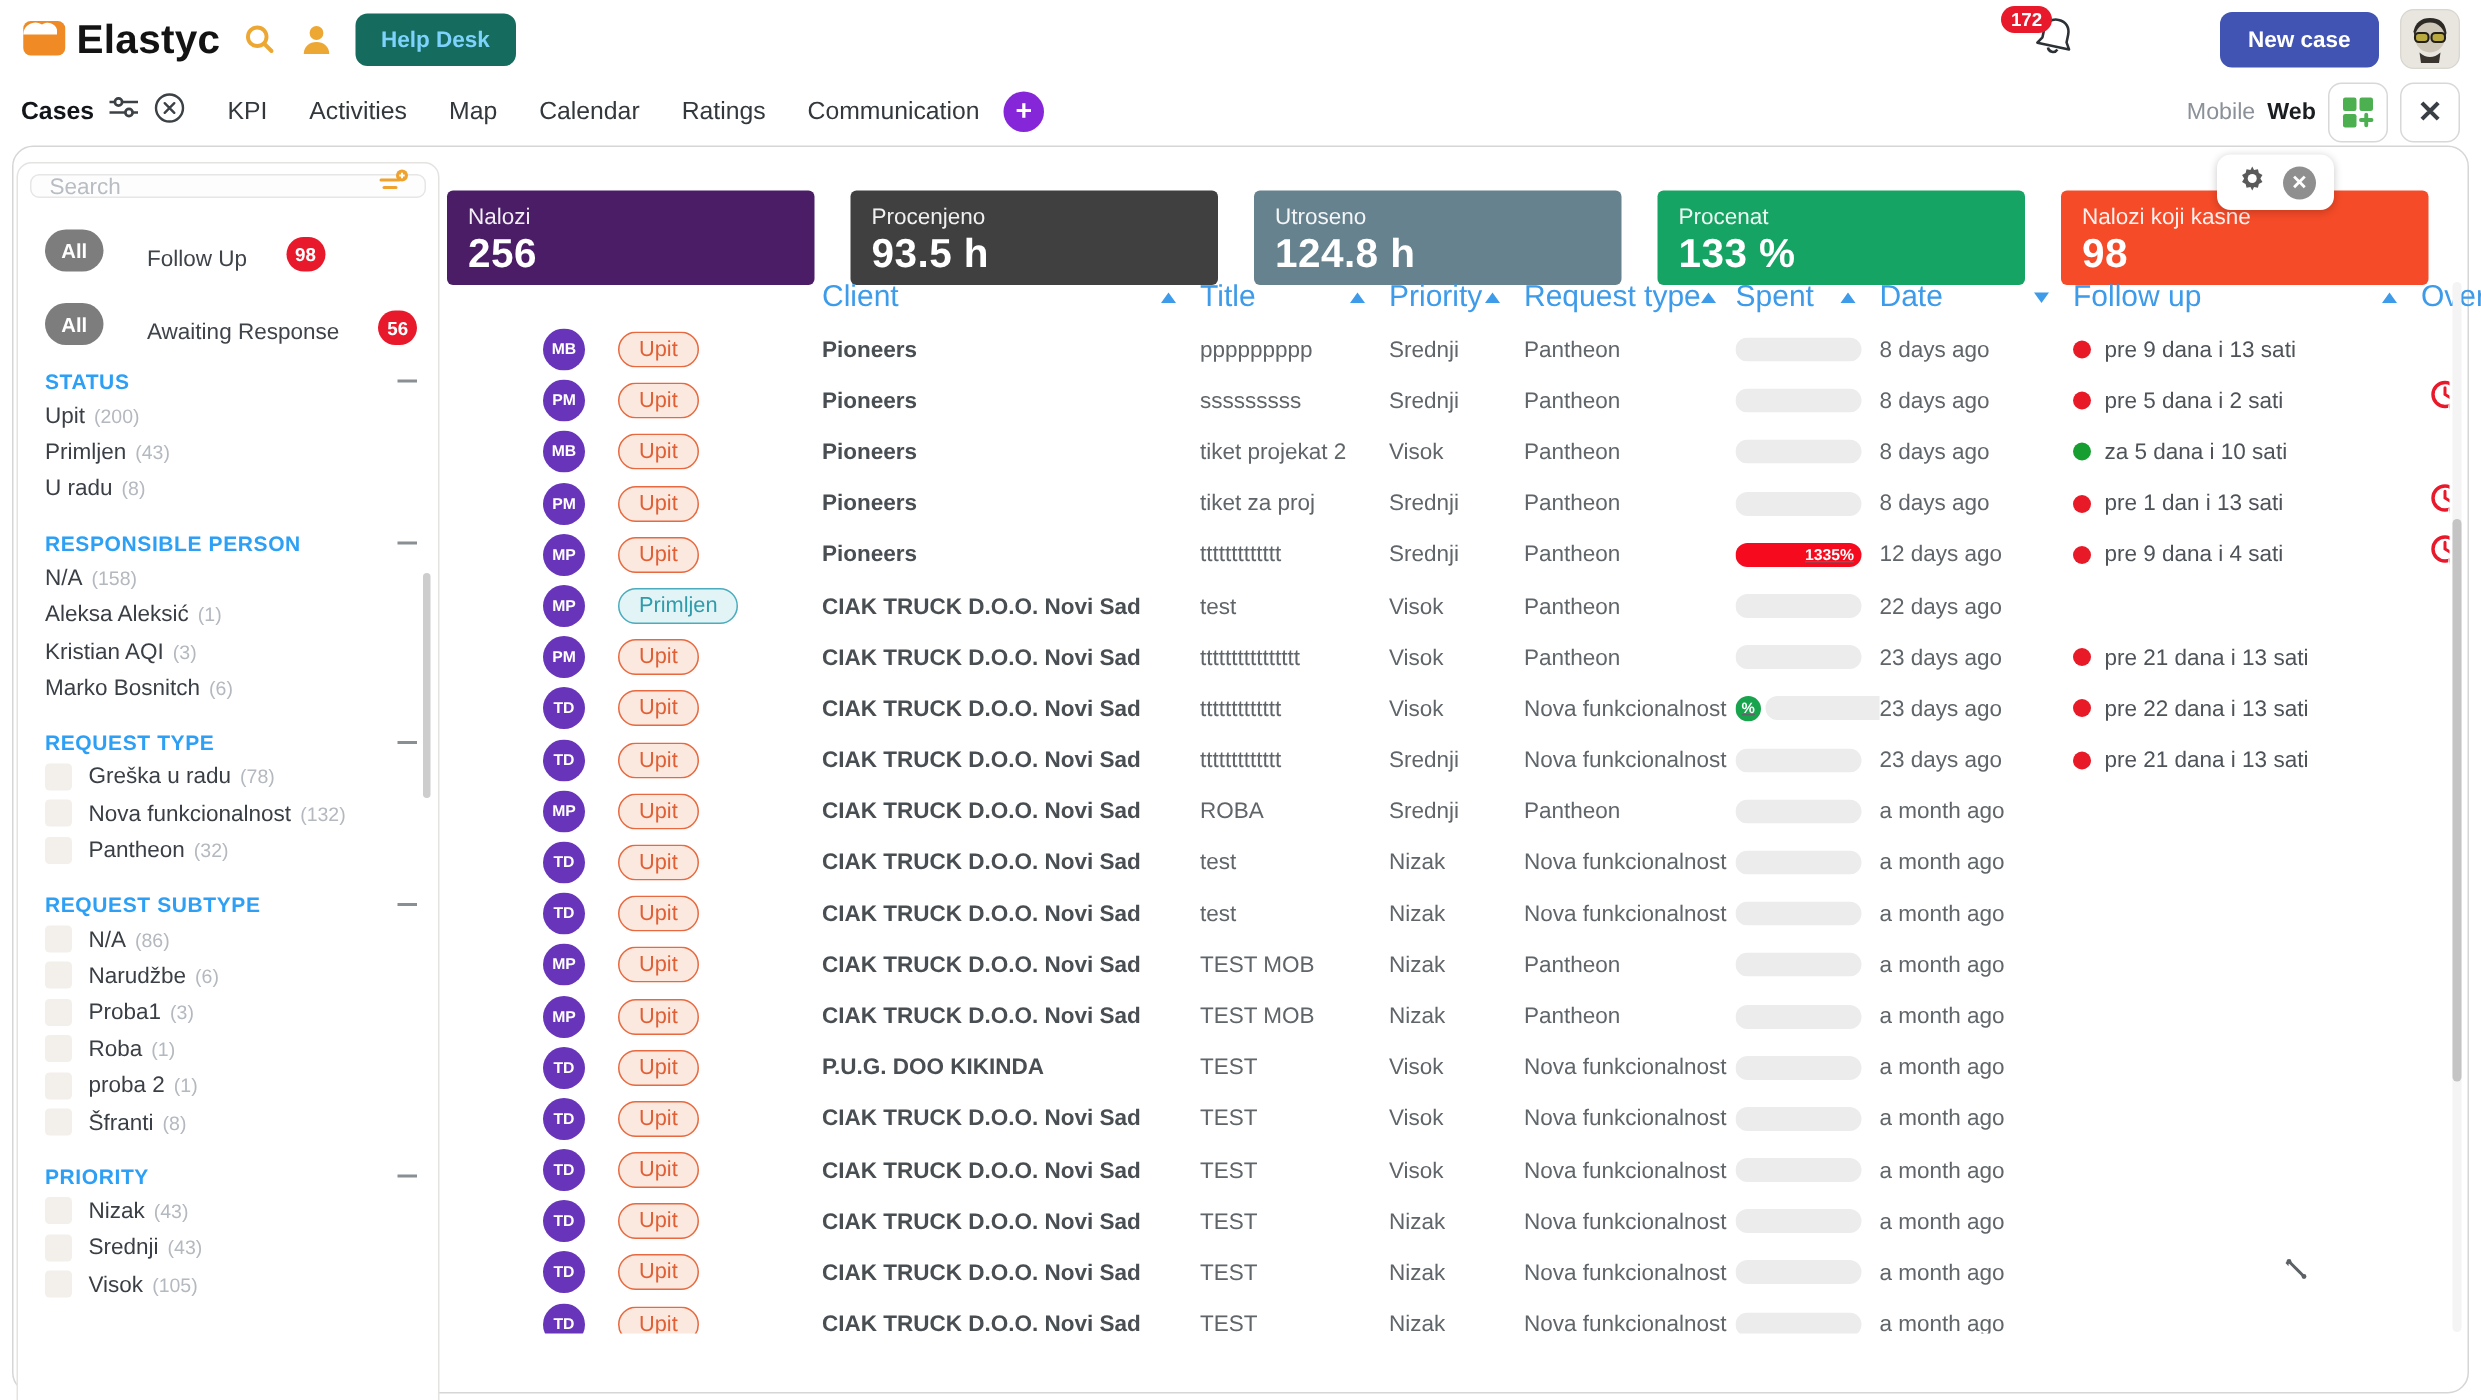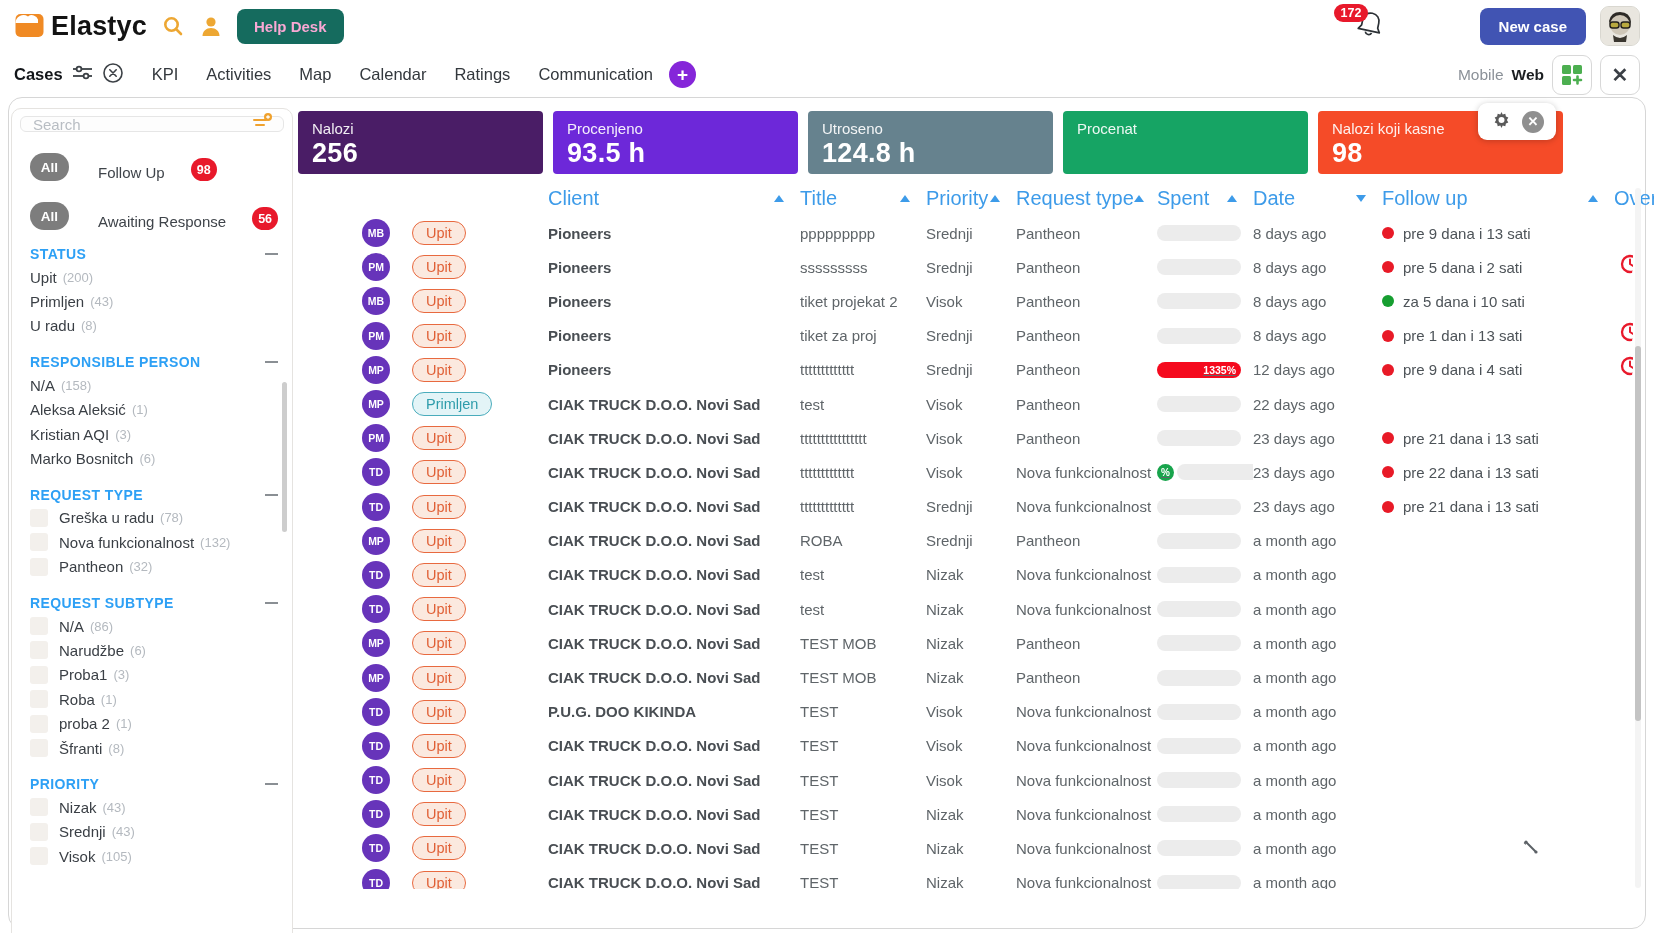--- a/index.html
+++ b/index.html
@@ -5,21 +5,21 @@
   * { margin:0; padding:0; box-sizing:border-box; }
   html,body { width:1654px; height:933px; background:#fff; overflow:hidden;
     font-family:"Liberation Sans", sans-serif; color:#33383d; }
 
   
   .topbar { position:absolute; left:0; top:0; width:100%; height:52px;
     display:flex; align-items:center; padding:0 14px; gap:14px; background:#fff; }
   .logo { display:flex; align-items:center; gap:6px; }
   .logo-text { font-size:27px; font-weight:bold; color:#131313; letter-spacing:.2px; }
   .icon-btn { background:none; border:none; cursor:pointer; display:flex; align-items:center; }
-  .helpdesk-btn { background:#156b5e; color:#f9a8d4; font-weight:bold; font-size:15px;
+  .helpdesk-btn { background:#156b5e; color:#7dd3fc; font-weight:bold; font-size:15px;
     border:none; border-radius:8px; padding:9px 17px; cursor:pointer; }
   .topbar-spacer { flex:1; }
   .bell-wrap { position:relative; width:34px; height:36px; margin-right:78px; cursor:pointer; }
   .bell-badge { position:absolute; left:-20px; top:-4px; background:#e8192b; color:#fff;
     font-size:12.5px; font-weight:bold; border-radius:10px; padding:2px 7px; }
   .newcase-btn { background:#4154b3; color:#fff; font-weight:bold; font-size:15px;
     border:none; border-radius:8px; padding:10px 19px; cursor:pointer; }
   .user-photo { width:40px; height:40px; border-radius:9px; background:#eceae4;
     overflow:hidden; cursor:pointer; border:1px solid #d9d7d0; }
 
@@ -62,21 +62,21 @@
   .sec-title { font-size:14px; font-weight:bold; color:#2da0f5; letter-spacing:.4px; }
   .sec-collapse { width:13px; height:2px; background:#8a8f94; cursor:pointer; }
   .sitem { display:flex; align-items:center; height:24.4px; padding-left:10px; cursor:pointer; }
   .sitem .cb { width:18px; height:18px; background:#f3f0ec; border-radius:3px; margin-right:11px; flex:none; }
   .sitem .slabel { font-size:15px; color:#3a3f45; white-space:nowrap; }
   .sitem .scount { font-size:13px; color:#b4b9bf; margin-left:6px; }
   .side-scroll { position:absolute; right:5px; top:273px; width:5px; height:150px;
     background:#cdcdcd; border-radius:3px; }
 
   
-  .kpi-row { position:absolute; left:289px; top:13px; display:flex; gap:10px; }
+  .kpi-row { position:absolute; left:289px; top:29px; display:flex; gap:24px; }
   .kpi-card { width:245px; height:63px; border-radius:4px; color:#fff; padding:9px 14px; cursor:pointer; }
   .kpi-label { font-size:15px; opacity:.92; display:block; }
   .kpi-value { font-size:27px; font-weight:bold; letter-spacing:.3px; display:block; margin-top:1px; }
   .widget-toolbar { position:absolute; right:89px; top:5px; width:78px; height:37px; background:#fff;
     border-radius:9px; box-shadow:0 1px 6px rgba(0,0,0,.22); display:flex; align-items:center;
     justify-content:center; gap:12px; z-index:5; }
   .wt-close { width:22px; height:22px; border-radius:50%; background:#8f8f8f; color:#fff;
     font-size:13px; font-weight:bold; display:flex; align-items:center; justify-content:center; cursor:pointer; }
 
   
@@ -361,30 +361,31 @@
         </div>
       </div>
     <div class="side-scroll"></div>
   </aside>
 
   <div class="kpi-row" id="kpi-row">
       <div class="kpi-card" style="background: rgb(74, 29, 102);">
         <span class="kpi-label">Nalozi</span>
         <span class="kpi-value">256</span>
       </div>
-      <div class="kpi-card" style="background: #6d28d9;">
+      <div class="kpi-card" style="background: #404040;">
         <span class="kpi-label">Procenjeno</span>
         <span class="kpi-value">93.5 h</span>
       </div>
       <div class="kpi-card" style="background: rgb(102, 130, 142);">
         <span class="kpi-label">Utroseno</span>
         <span class="kpi-value">124.8 h</span>
       </div>
       <div class="kpi-card" style="background: rgb(22, 164, 100);">
         <span class="kpi-label">Procenat</span>
+        <span class="kpi-value">133 %</span>
       </div>
       <div class="kpi-card" style="background: rgb(245, 75, 40);">
         <span class="kpi-label">Nalozi koji kasne</span>
         <span class="kpi-value">98</span>
       </div>
     </div>
 
   <div class="widget-toolbar">
     <span>
       <svg width="20" height="20" viewBox="0 0 20 20">

